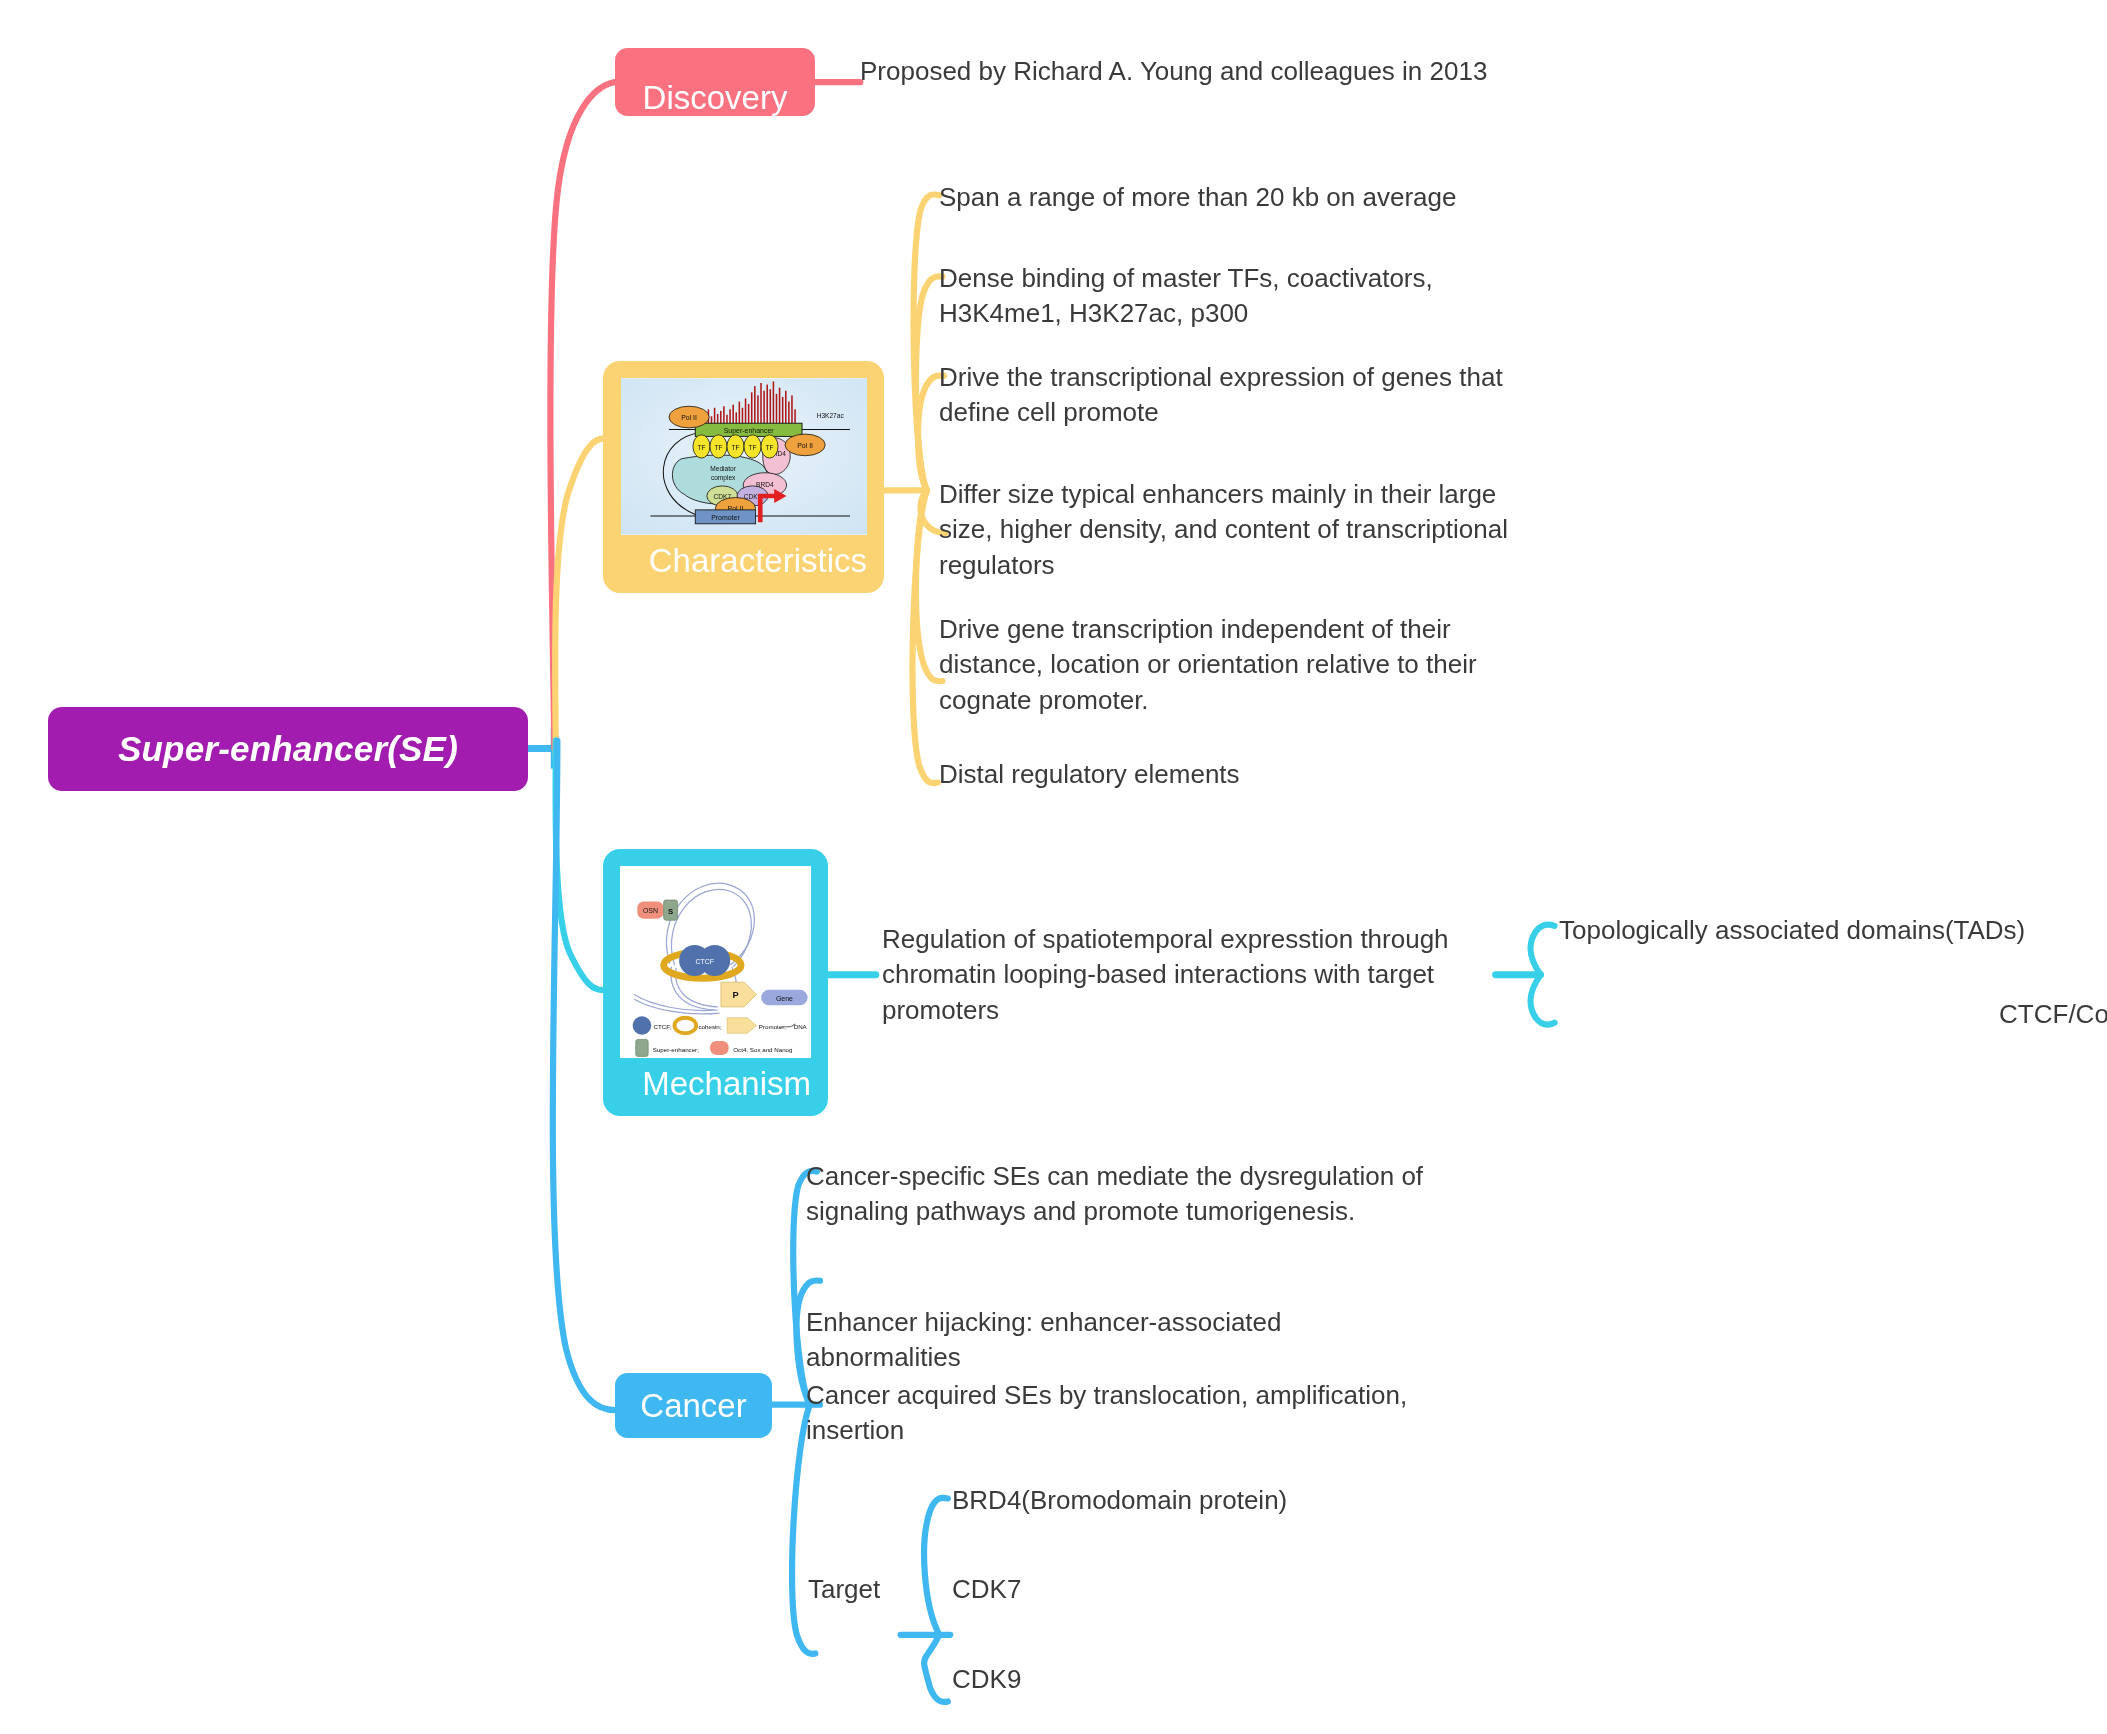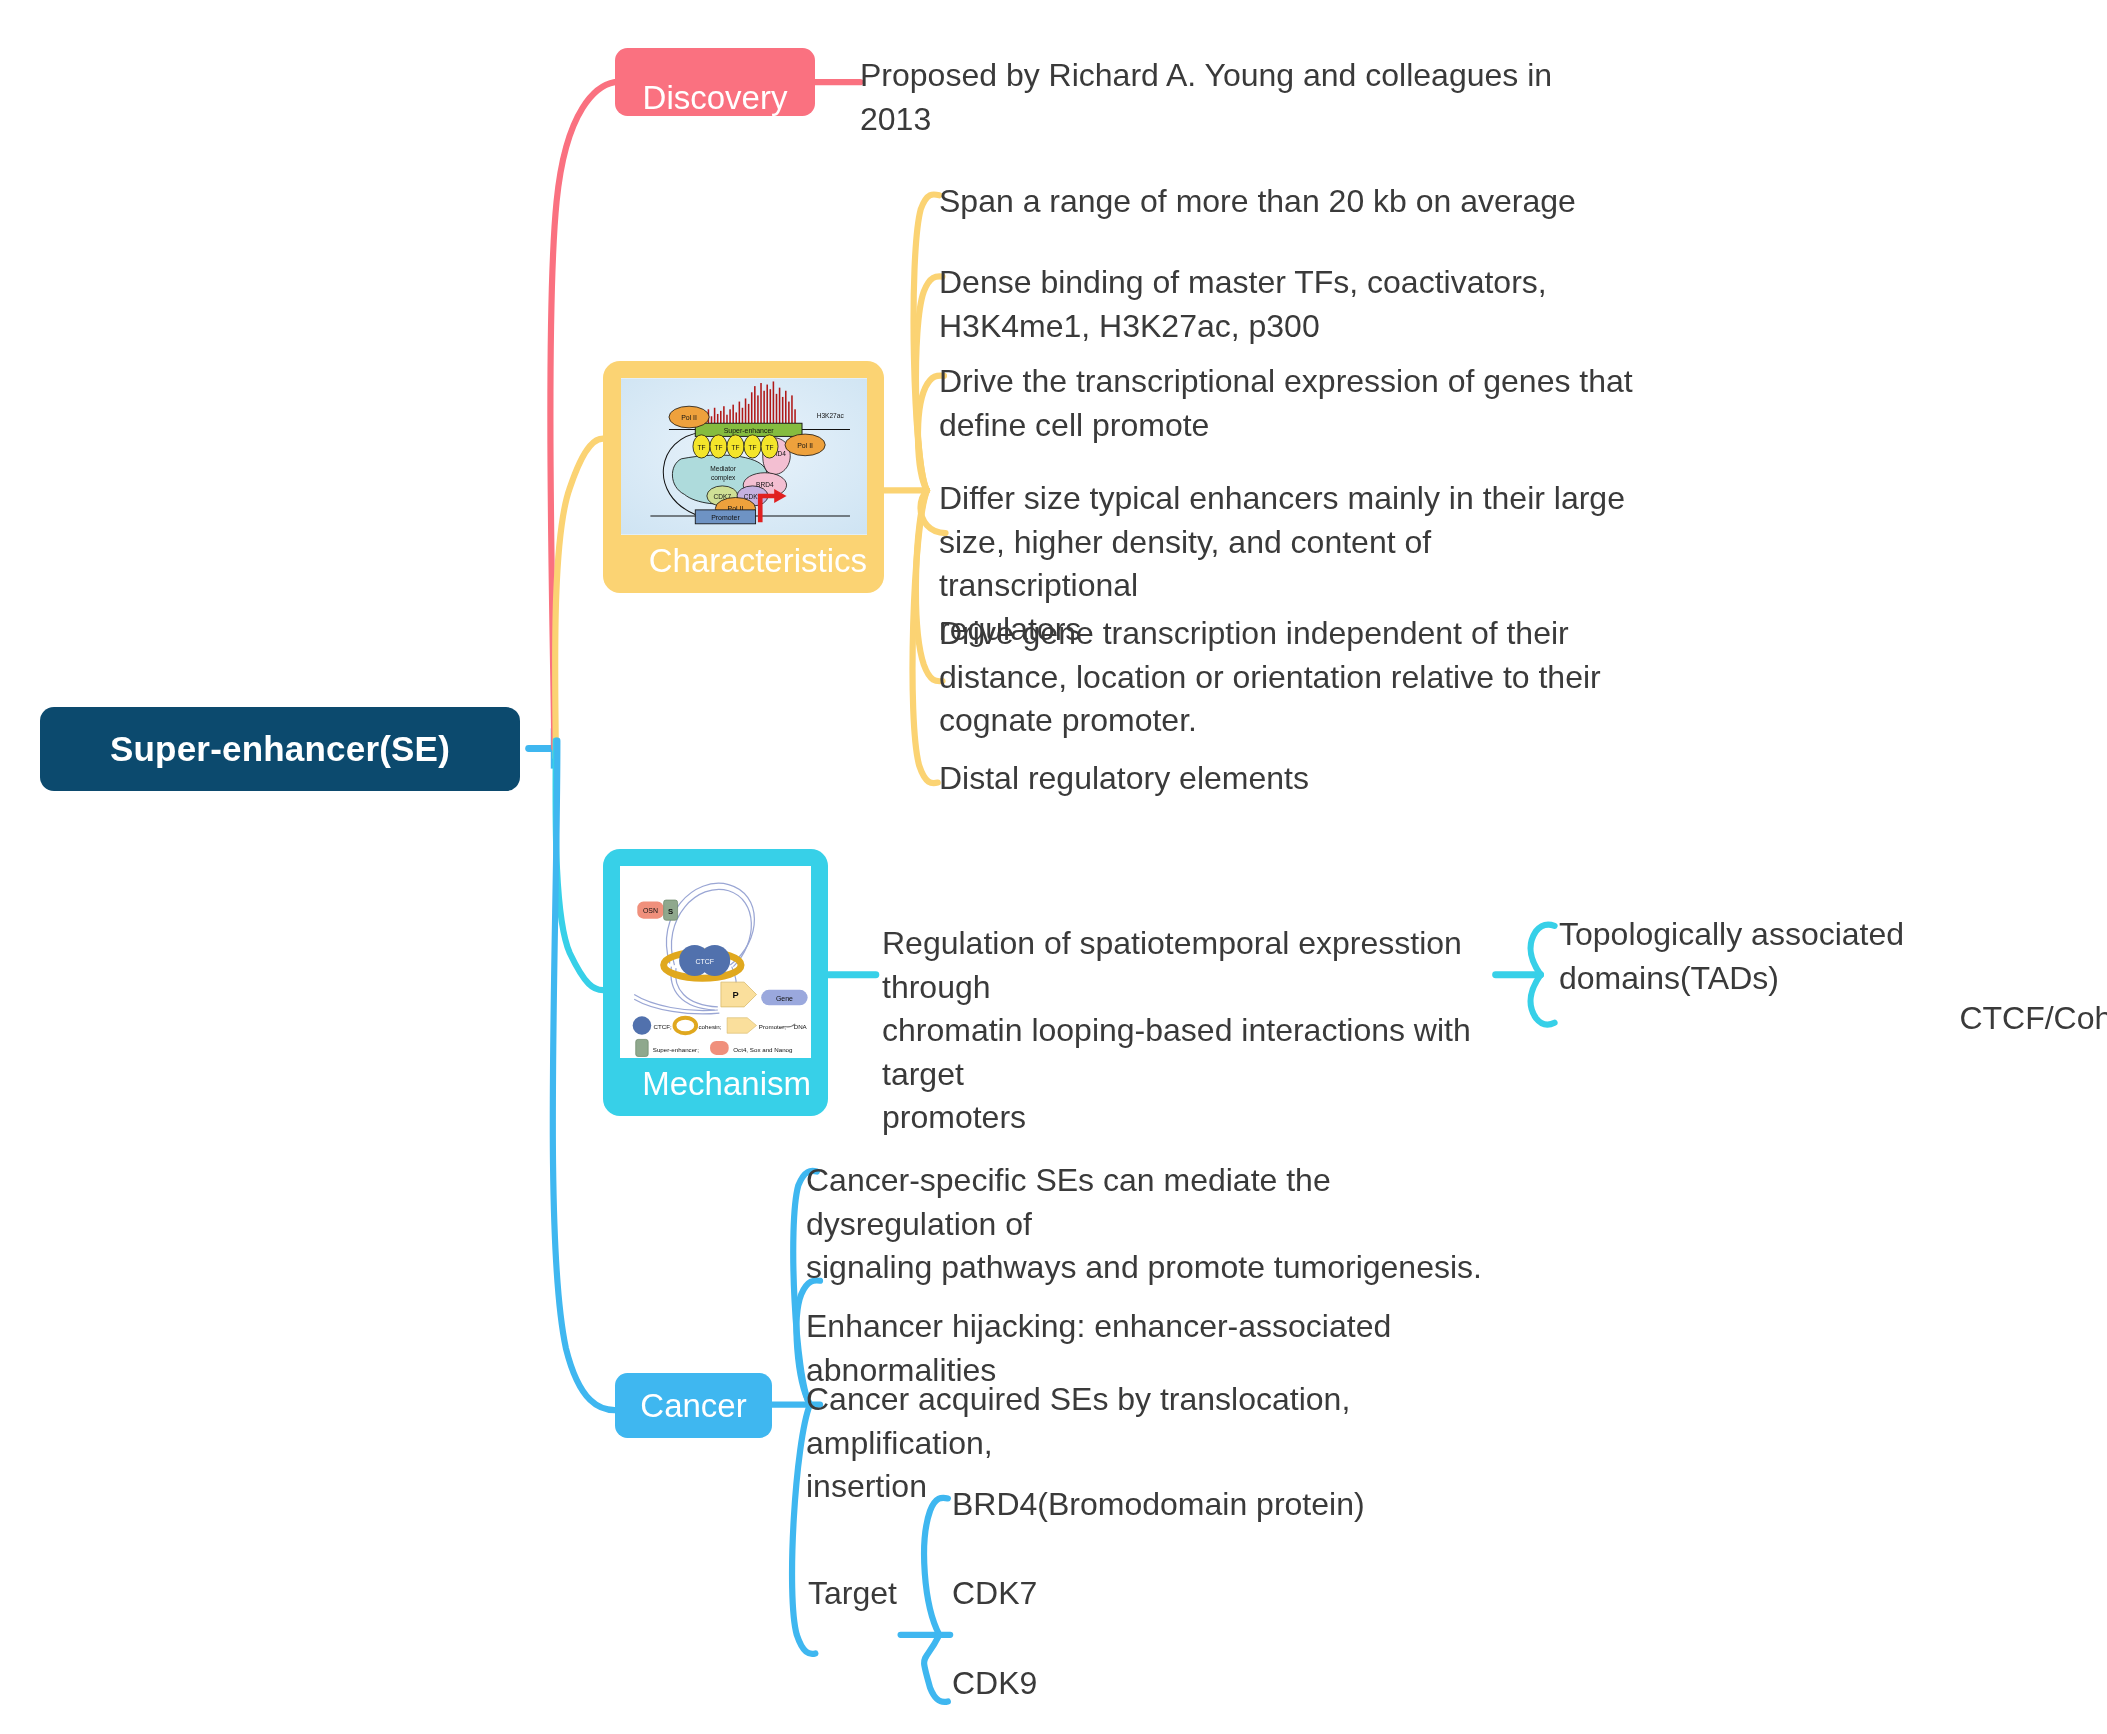--- a/index.html
+++ b/index.html
@@ -27,29 +27,30 @@
     width: 2108px;
     height: 1734px;
     pointer-events: none;
   }
   .node {
     position: absolute;
     box-sizing: border-box;
   }
   
   .root-node {
-    left: 40px;
+    left: 48px;
     top: 707px;
     width: 480px;
     height: 84px;
-    background: #0c4a6e;
+    background: #a21caf;
     border-radius: 14px;
     display: flex;
     align-items: center;
     justify-content: center;
+    font-style: italic;
   }
   .root-node .label {
     color: #ffffff;
     font-size: 35px;
     font-weight: bold;
     letter-spacing: 0.2px;
     white-space: nowrap;
   }
   
   .pill {
@@ -114,21 +115,21 @@
     top: 849px;
     width: 225px;
     background: #37D0E8;
   }
   .node-mechanism .thumb { width: 191px; height: 192px; }
   .node-mechanism .label { font-size: 33px; }
 
   
   .leaf {
     position: absolute;
-    font-size: 32px;
+    font-size: 26px;
     line-height: 1.36;
     color: #3a3a3a;
     white-space: pre-line;
   }
 
   
   .thumb svg { display: block; width: 100%; height: 100%; }
 </style>
 </head>
 <body>

